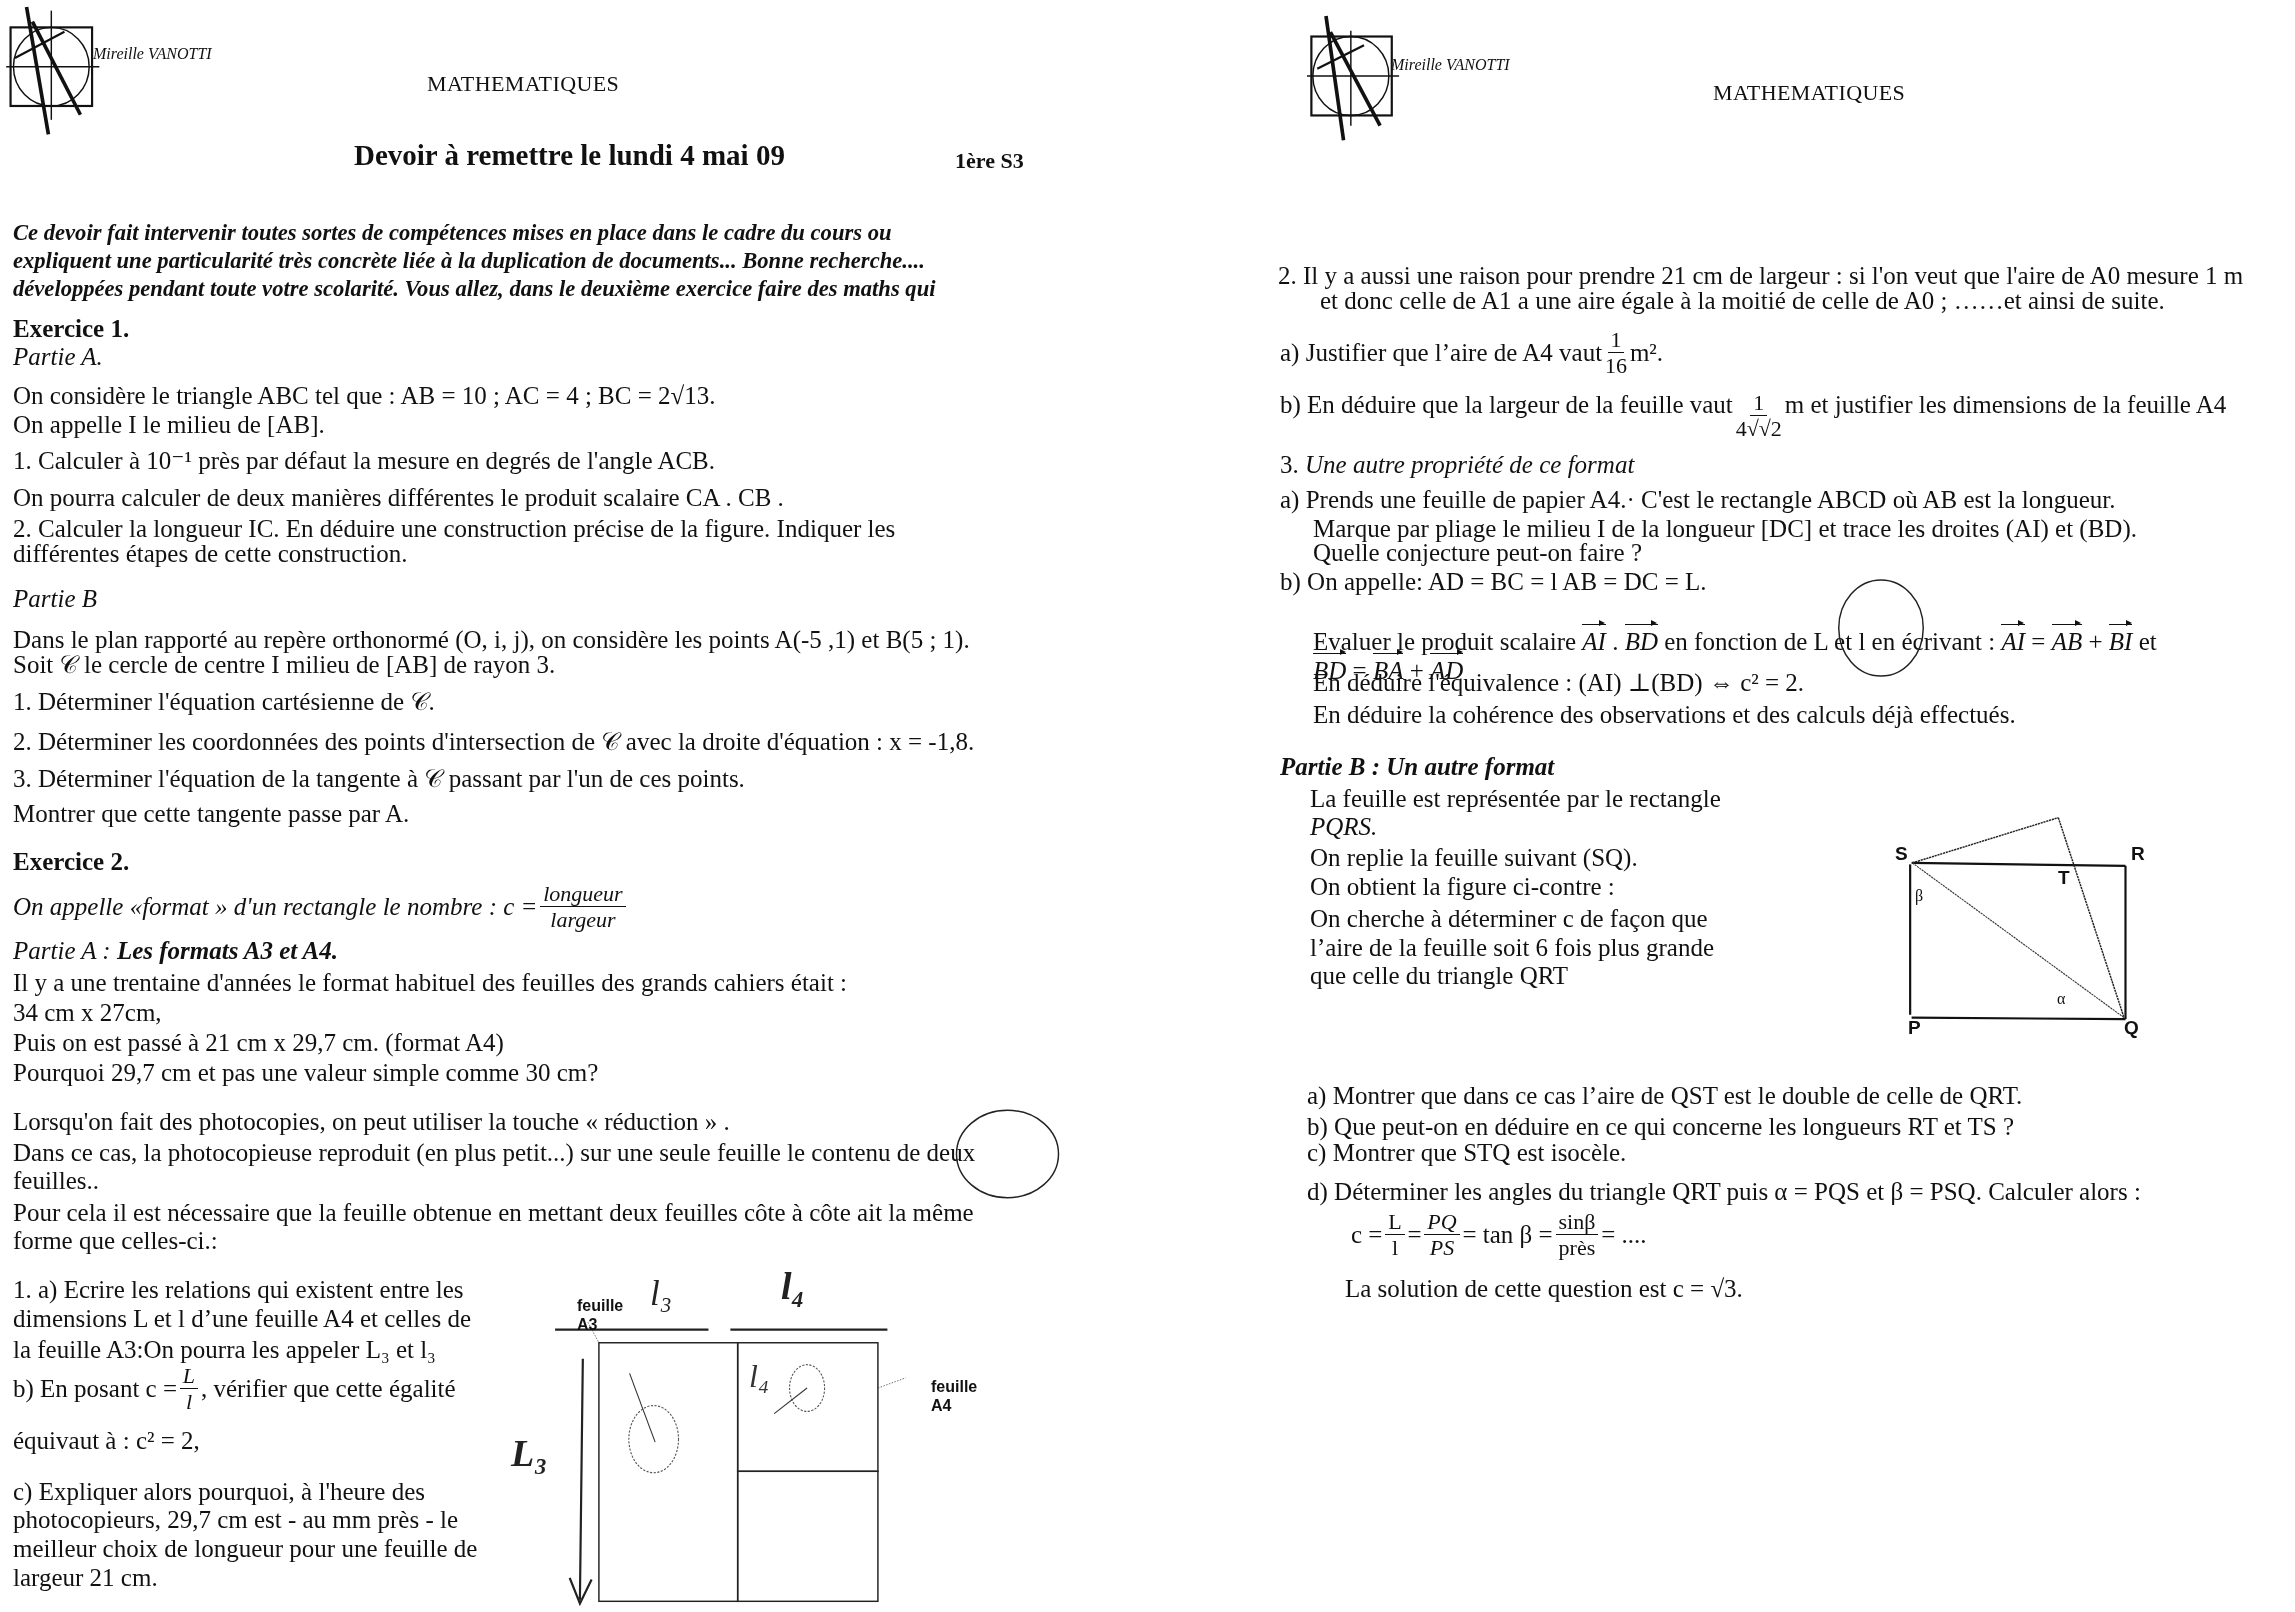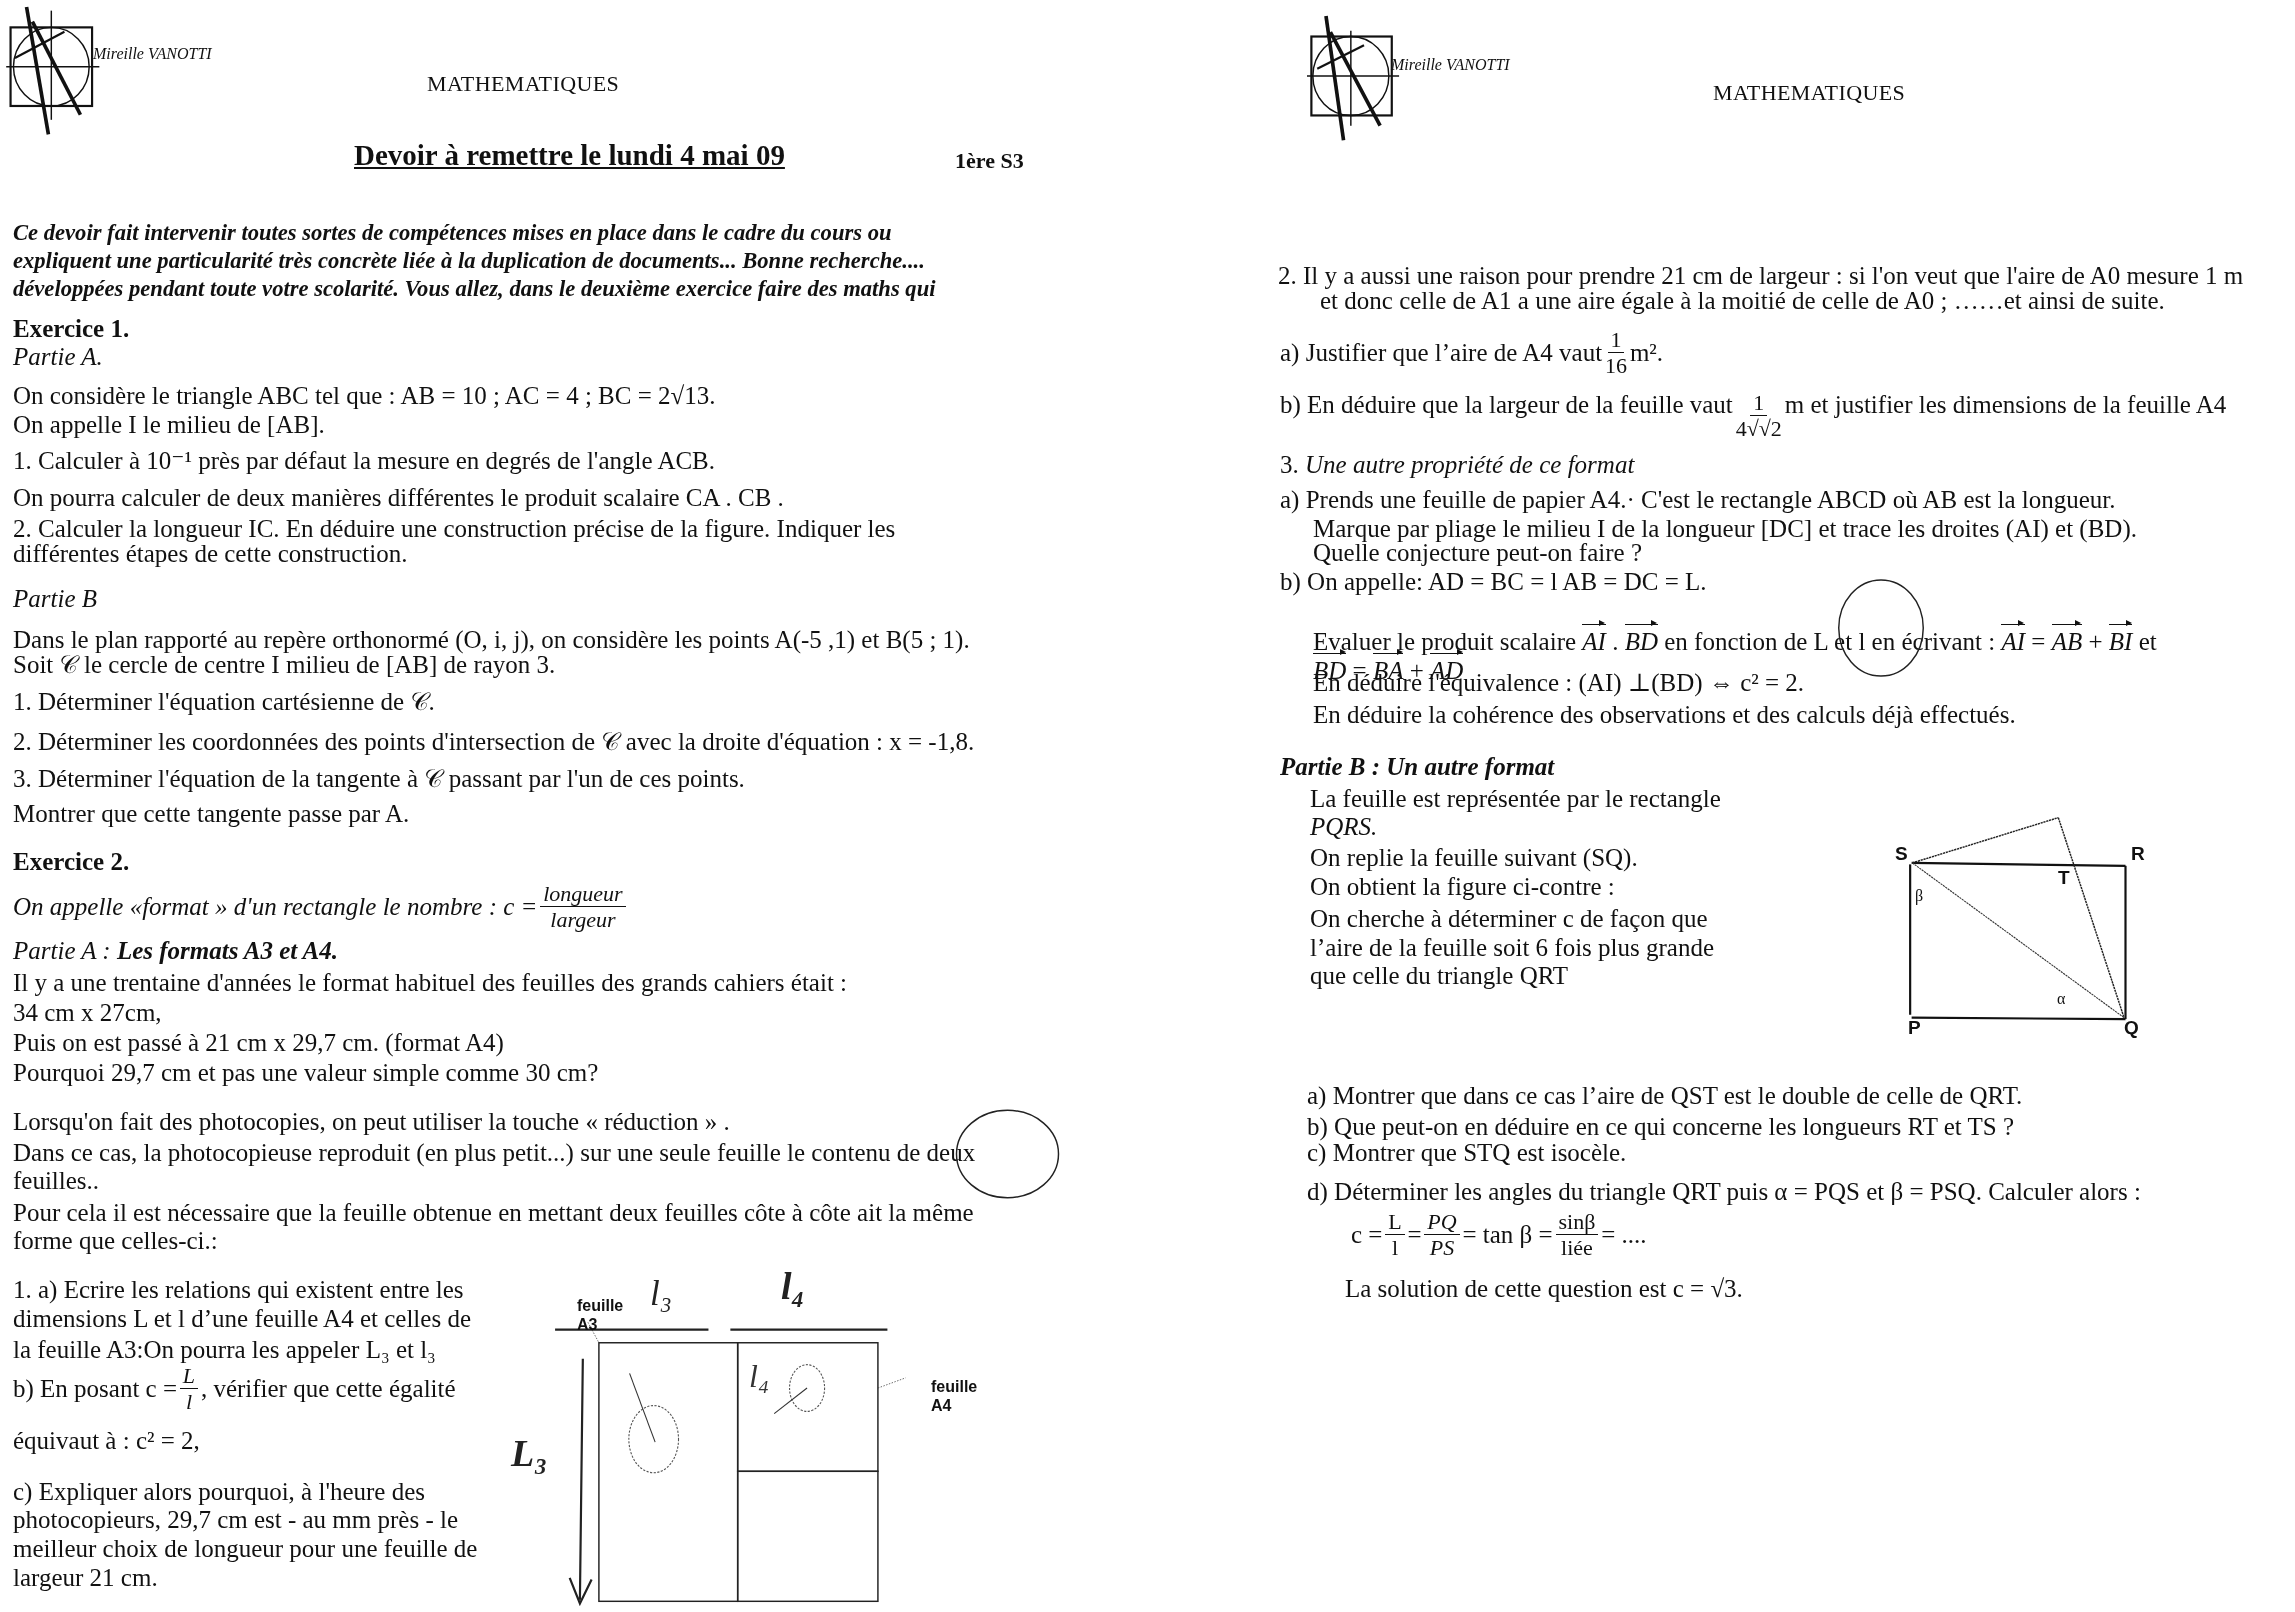--- a/index.html
+++ b/index.html
@@ -4,21 +4,21 @@
 <style>
   html,body{margin:0;padding:0;background:#fff;}
   body{width:2295px;height:1613px;position:relative;overflow:hidden;
        font-family:"Liberation Serif","DejaVu Serif",serif;color:#111;}
   .abs{position:absolute;white-space:nowrap;}
   .t{font-size:25px;line-height:29px;}
   .i{font-style:italic;}
   .b{font-weight:bold;}
   .author{font-style:italic;font-size:16px;}
   .subj{font-size:22px;letter-spacing:0.4px;}
-  .title{font-size:29px;font-weight:bold;text-decoration:underline;}
+  .title{font-size:29px;font-weight:bold;}
   .cls{font-size:22px;font-weight:bold;}
   .intro{font-size:22.6px;line-height:28px;font-style:italic;font-weight:bold;}
   .frac{display:inline-flex;flex-direction:column;align-items:center;vertical-align:middle;font-size:22px;line-height:25px;margin:0 2.9px;}
   .frac .num{border-bottom:1.5px solid #111;padding:0 2.9px;}
   .vec{position:relative;display:inline-block;font-style:italic;margin-top:22px;}
   .vec::before{content:"";position:absolute;left:0;right:0;top:-2.9px;border-top:1.5px solid #111;}
   .vec::after{content:"";position:absolute;right:-2.2px;top:-6.6px;border:3.7px solid transparent;border-left:6.6px solid #111;}
   .fig-label{font-family:"Liberation Sans","DejaVu Sans",sans-serif;font-weight:bold;font-size:16px;line-height:19px;}
   .hand{stroke:#222;fill:none;}
   svg{position:absolute;overflow:visible;}
@@ -235,19 +235,19 @@
       <span>l</span>
     </span>
     <span>=</span>
     <span class="frac i">
       <span class="num">PQ</span>
       <span>PS</span>
     </span>
     <span>= tan β =</span>
     <span class="frac">
       <span class="num">sinβ</span>
-      <span>liée</span>
+      <span>près</span>
     </span>
     <span>= ....</span>
   </div>
   <div class="abs t" style="left:1345px;top:1274px">La solution de cette question est c = √3.</div>
 </div>
 
 
 </body></html>

